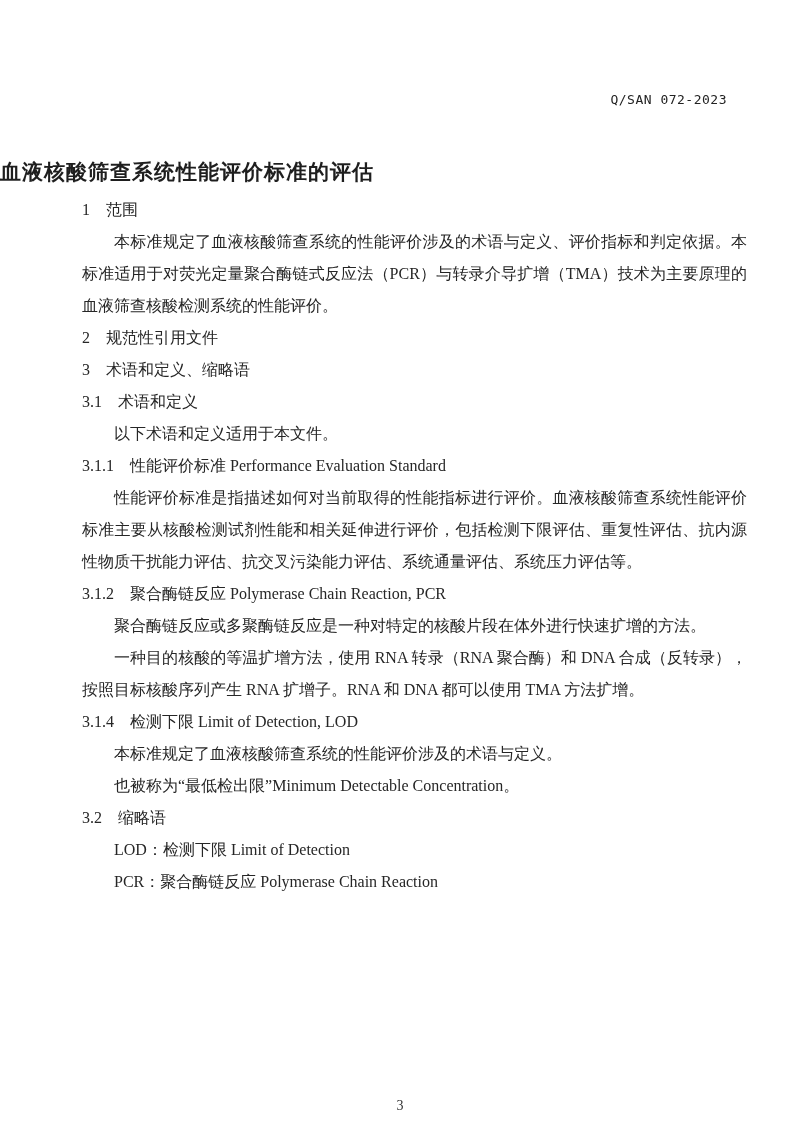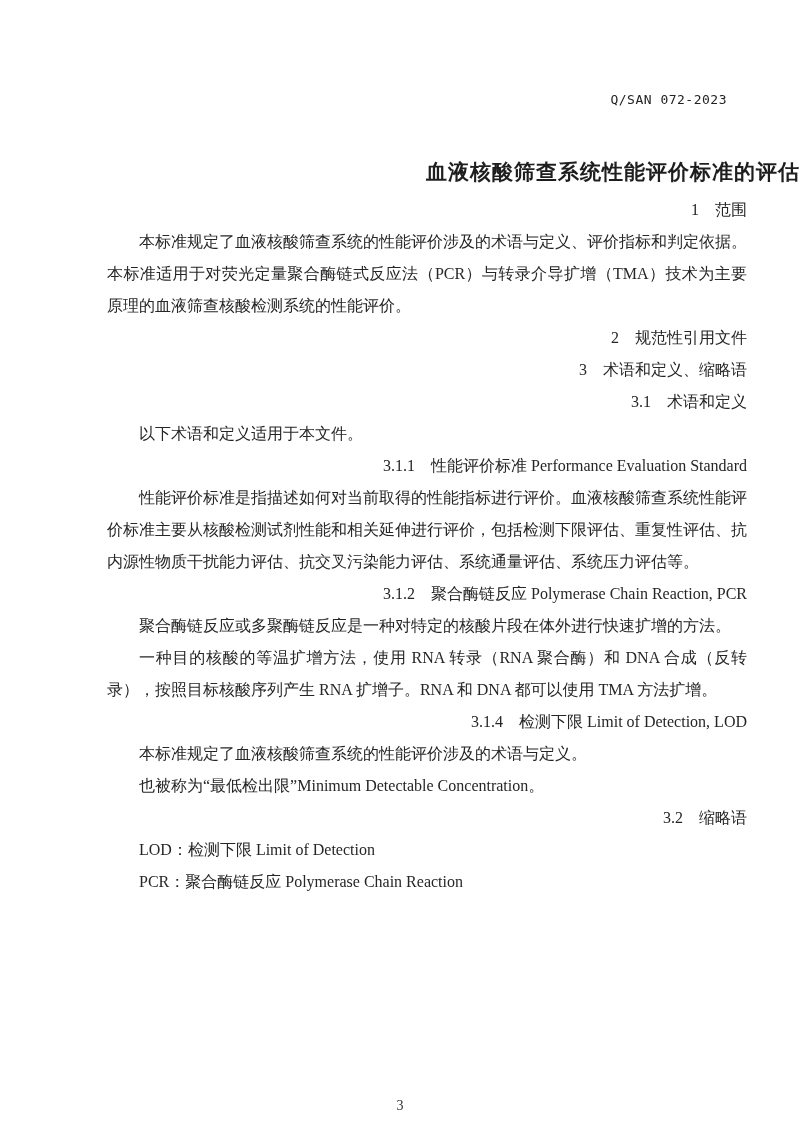--- a/index.html
+++ b/index.html
@@ -25,21 +25,21 @@
     font-size: 13px;
     letter-spacing: 0.5px;
     color: #222222;
   }
   .doc-title {
     position: absolute;
     top: 158px;
     left: 0;
     right: 0;
     margin: 0;
-    text-align: right;
+    text-align: left;
     font-size: 21px;
     font-weight: 700;
     letter-spacing: 1px;
     color: #1e1e1e;
   }
   .content {
     position: absolute;
     top: 194px;
     left: 82px;
     width: 665px;
@@ -47,26 +47,25 @@
     line-height: 32px;
     color: #262626;
   }
   .content p {
     margin: 0;
     padding: 0;
   }
   .content .p {
     text-indent: 2em;
     text-align: justify;
-    margin-left: 25px;
   }
   .content .h1,
   .content .h2 {
     text-indent: 0;
-    text-align: right;
+    text-align: left;
     font-weight: 400;
   }
   .page-number {
     position: absolute;
     top: 1098px;
     left: 0;
     right: 0;
     text-align: center;
     font-size: 14px;
     color: #333333;

